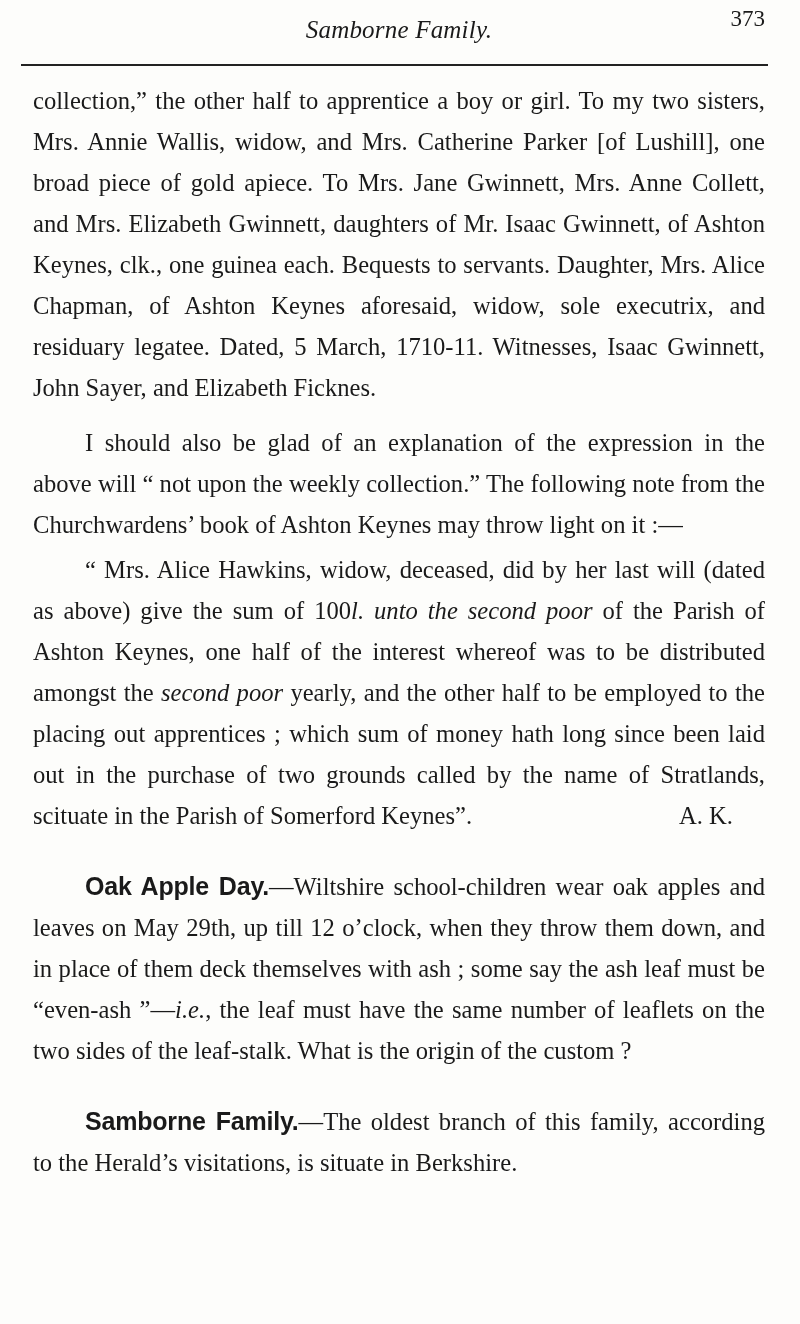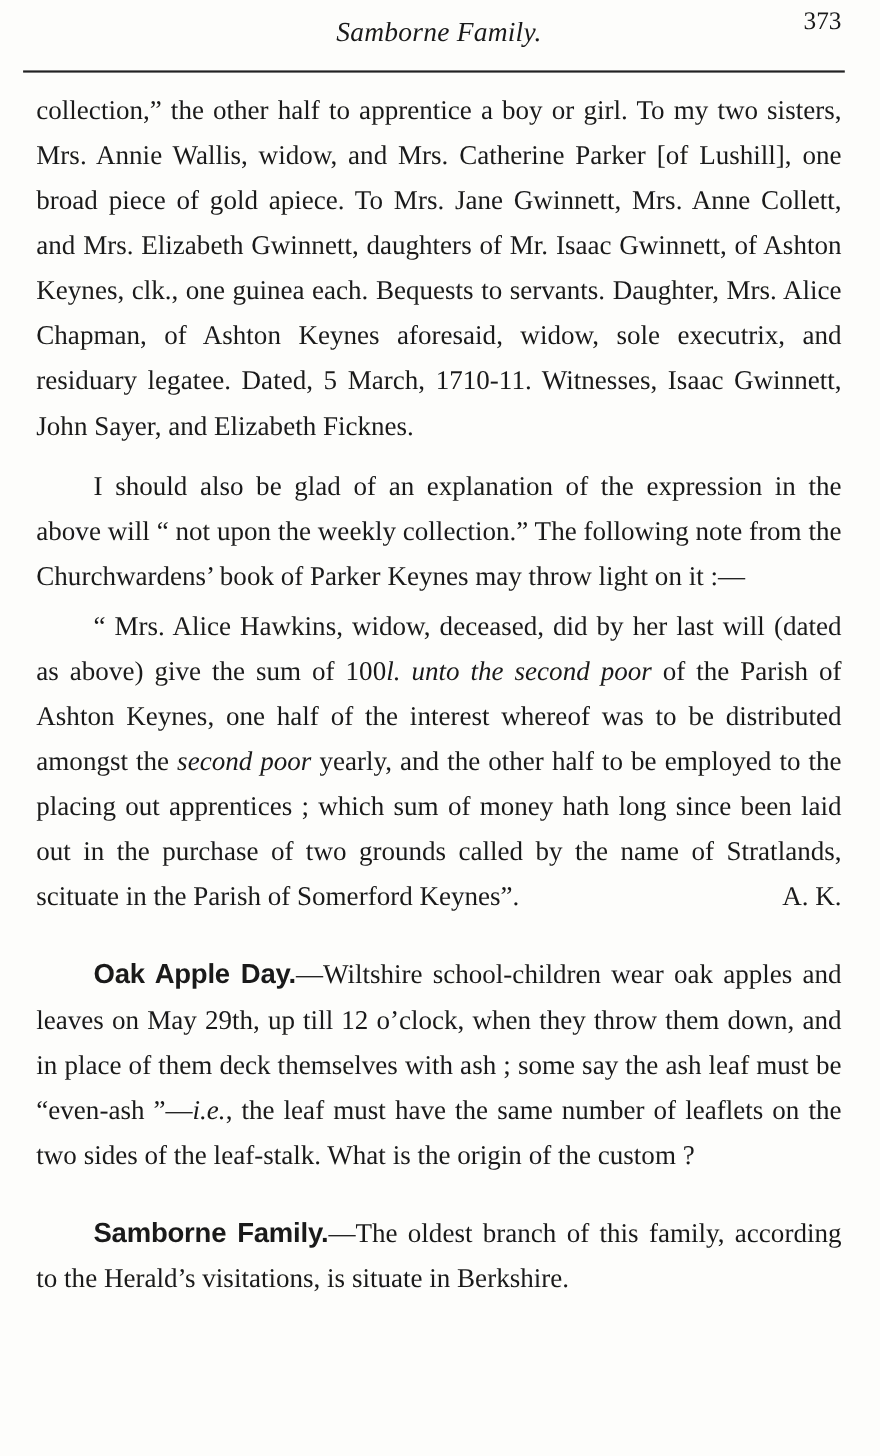--- a/index.html
+++ b/index.html
@@ -52,21 +52,21 @@
       width: 732px;
       font-size: 24.6px;
       line-height: 41px;
       text-align: justify;
     }
     p { margin: 0; }
     .indent { text-indent: 52px; }
     .gap-sm { margin-top: 14px; }
     .gap-lg { margin-top: 30px; }
     .quote { text-indent: 52px; margin-top: 4px; }
-    .sig { float: right; }
+    .sig { float: right; margin-right: 32px; }
     .clear { clear: both; }
     .bold-head {
       font-family: "Liberation Sans", "DejaVu Sans", sans-serif;
       font-weight: bold;
       font-size: 25px;
       letter-spacing: -0.2px;
     }
     .smallcaps { font-variant: small-caps; }
     .item {
       padding-left: 80px;
@@ -80,21 +80,21 @@
 <div class="page">
   <div class="running-head">
     <div class="running-title">Samborne Family.</div>
     <div class="page-number">373</div>
   </div>
   <div class="rule"></div>
 
   <div class="body-text">
     <p>collection,” the other half to apprentice a boy or girl.  To my two sisters, Mrs. Annie Wallis, widow, and Mrs. Catherine Parker [of Lushill], one broad piece of gold apiece.  To Mrs. Jane Gwinnett, Mrs. Anne Collett, and Mrs. Elizabeth Gwinnett, daughters of Mr. Isaac Gwinnett, of Ashton Keynes, clk., one guinea each.  Bequests to servants.  Daughter, Mrs. Alice Chapman, of Ashton Keynes aforesaid, widow, sole executrix, and residuary legatee. Dated, 5 March, 1710-11.  Witnesses, Isaac Gwinnett, John Sayer, and Elizabeth Ficknes.</p>
 
-    <p class="indent gap-sm">I should also be glad of an explanation of the expression in the above will “ not upon the weekly collection.”  The following note from the Churchwardens’ book of Parker Keynes may throw light on it :—</p>
+    <p class="indent gap-sm">I should also be glad of an explanation of the expression in the above will “ not upon the weekly collection.”  The following note from the Churchwardens’ book of Ashton Keynes may throw light on it :—</p>
 
     <p class="quote"><span>“ Mrs. Alice Hawkins, widow, deceased, did by her last will (dated as above) give the sum of 100</span><em>l.</em> <em>unto the second poor</em><span> of the Parish of Ashton Keynes, one half of the interest whereof was to be distributed amongst the </span><em>second poor</em><span> yearly, and the other half to be employed to the placing out apprentices ; which sum of money hath long since been laid out in the purchase of two grounds called by the name of Stratlands, scituate in the Parish of Somerford Keynes”.</span><span class="sig">A. K.</span></p>
     <div class="clear"></div>
 
     <p class="indent gap-lg"><span class="bold-head">Oak Apple Day.</span><span>—Wiltshire school-children wear oak apples and leaves on May 29th, up till 12 o’clock, when they throw them down, and in place of them deck themselves with ash ; some say the ash leaf must be “even-ash ”—</span><em>i.e.</em><span>, the leaf must have the same number of leaflets on the two sides of the leaf-stalk.  What is the origin of the custom ?</span></p>
 
     <p class="indent gap-lg"><span class="bold-head">Samborne Family.</span><span>—The oldest branch of this family, according to the Herald’s visitations, is situate in Berkshire.</span></p>
 
 
   </div>

